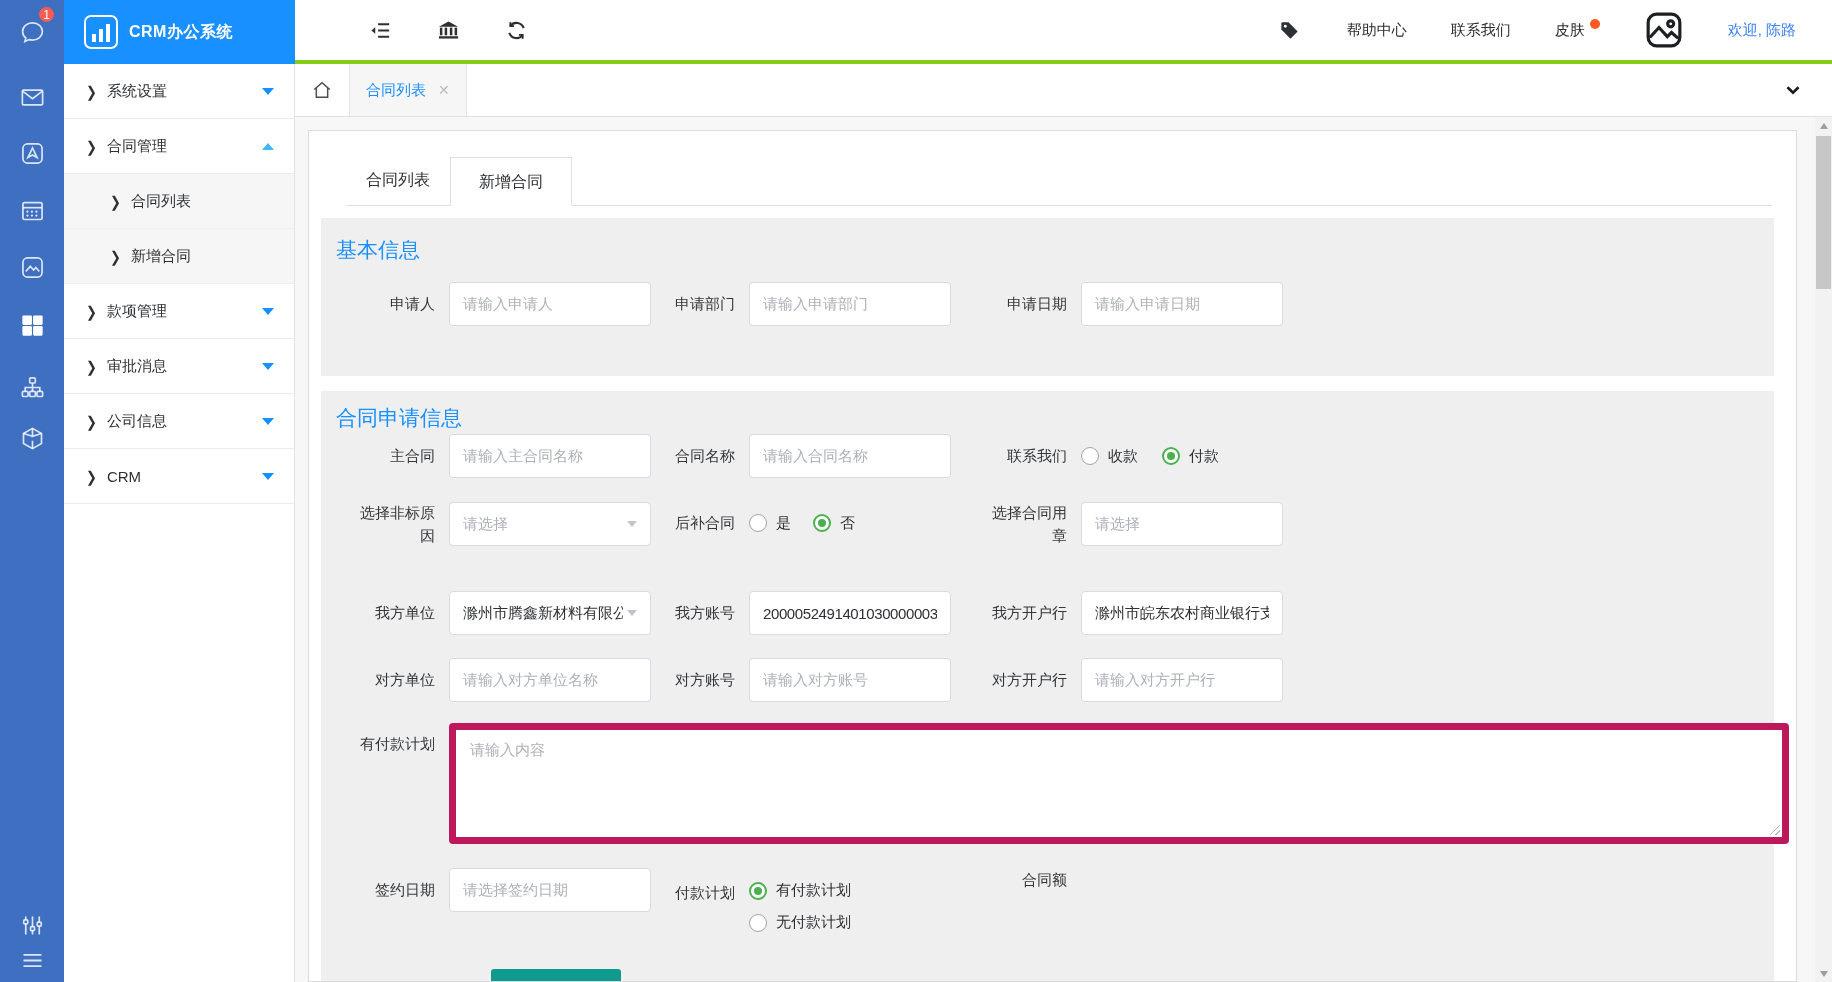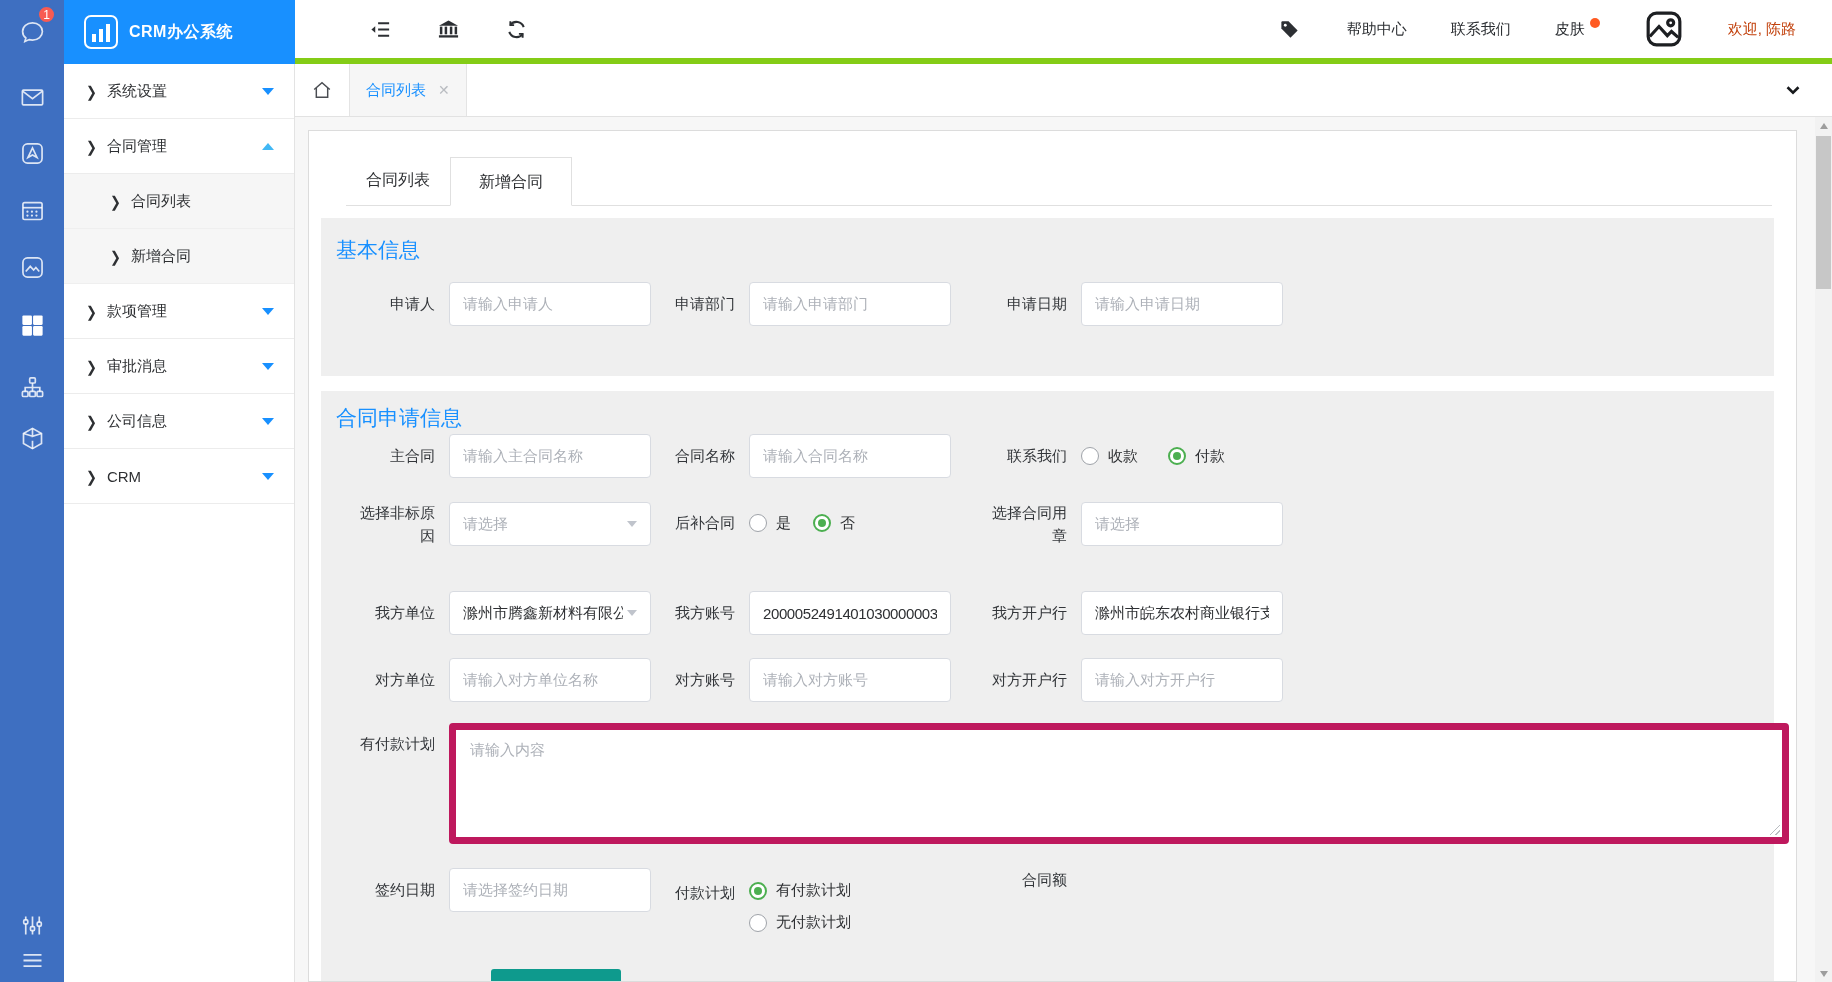--- a/index.html
+++ b/index.html
@@ -12,31 +12,31 @@
   .rail-ic svg{width:27px;height:27px;}
   .badge{position:absolute;top:-7px;right:8px;min-width:19px;height:19px;border-radius:50%;background:#f85b52;color:#fff;font-size:12px;display:flex;align-items:center;justify-content:center;border:2px solid #3e6fc1;}
 
   
   .logo{position:absolute;left:64px;top:0;width:231px;height:64px;background:#1890ff;display:flex;align-items:center;padding-left:20px;color:#fff;}
   .logo-mark{width:34px;height:34px;border:2px solid #fff;border-radius:7px;display:flex;align-items:flex-end;justify-content:center;gap:3px;padding-bottom:5px;margin-right:11px;}
   .logo-mark i{display:block;width:4px;background:#fff;}
   .logo-title{font-size:16px;font-weight:bold;letter-spacing:.5px;}
 
   
-  .topbar{position:absolute;left:295px;top:0;width:1537px;height:64px;background:#fff;border-bottom:6px solid #84cc16;display:flex;align-items:center;}
+  .topbar{position:absolute;left:295px;top:0;width:1537px;height:64px;background:#fff;border-bottom:4px solid #84cc16;display:flex;align-items:center;}
   .tb-ic{width:26px;height:26px;color:#2c2f33;display:flex;align-items:center;justify-content:center;cursor:pointer;}
   .tb-ic svg{width:23px;height:23px;}
   .tb-left{display:flex;align-items:center;gap:42px;padding-left:72px;}
   .tb-right{margin-left:auto;display:flex;align-items:center;gap:44px;padding-right:36px;}
   .tb-link{font-size:15px;color:#2c2f33;cursor:pointer;white-space:nowrap;}
   .skin-wrap{display:flex;align-items:flex-start;gap:5px;cursor:pointer;}
   .dot{width:10px;height:10px;border-radius:50%;background:#ff5a22;margin-top:-2px;}
   .avatar{width:40px;height:40px;color:#1d1f22;cursor:pointer;}
   .avatar svg{width:40px;height:40px;}
-  .welcome{font-size:15px;color:#c2410c;}
+  .welcome{font-size:15px;color:#3b82f6;}
 
   
   .sidebar{position:absolute;left:64px;top:64px;width:231px;height:918px;background:#fff;border-right:1px solid #e3e3e3;}
   .mi{position:relative;height:55px;display:flex;align-items:center;padding:0 20px 0 22px;border-bottom:1px solid #ececec;cursor:pointer;font-size:15px;color:#2e3033;}
   .mi .arrow{color:#2e3033;font-size:13px;margin-right:10px;transform:scaleY(1.15);}
   .mi .grow{flex:1;}
   .caret-down{width:0;height:0;border-left:6px solid transparent;border-right:6px solid transparent;border-top:7px solid #1890ff;}
   .caret-up{width:0;height:0;border-left:6px solid transparent;border-right:6px solid transparent;border-bottom:7px solid #41b8f5;}
   .submenu{background:#f6f6f6;}
   .submenu .mi{padding-left:46px;border-bottom:1px solid #efefef;background:transparent;}
@@ -77,21 +77,21 @@
   .num{letter-spacing:-0.4px;}
   .sel-caret{width:0;height:0;border-left:5px solid transparent;border-right:5px solid transparent;border-top:6px solid #c0c4cc;margin-left:4px;}
   .ta{width:1340px;height:121px;background:#fff;border:7px solid #be185d;border-radius:4px;padding:11px 14px;font-size:15px;position:relative;cursor:text;}
   .grip{position:absolute;right:2px;bottom:2px;width:11px;height:11px;clip-path:polygon(100% 0,100% 100%,0 100%);background:repeating-linear-gradient(135deg,#b9bcc1 0 1px,transparent 1px 4px);}
 
   .radio-line{display:flex;align-items:center;gap:9px;cursor:pointer;}
   .radio{width:18px;height:18px;border-radius:50%;border:1px solid #9fa3a9;background:#fff;flex:none;display:flex;align-items:center;justify-content:center;}
   .radio.on{border:2px solid #4caf50;}
   .radio.on::after{content:"";width:8px;height:8px;border-radius:50%;background:#4caf50;}
   .rlabel{font-size:15px;color:#2e3033;}
-  .rgap{display:flex;align-items:center;gap:30px;}
+  .rgap{display:flex;align-items:center;gap:24px;}
   .rstack{display:flex;flex-direction:column;gap:13px;padding-top:13px;}
 
   .submit-peek{position:absolute;left:170px;top:578px;width:130px;height:14px;background:#0e9a8d;border-radius:3px 3px 0 0;cursor:pointer;}
 
   
   .scrollbar{position:absolute;left:1815px;top:117px;width:17px;height:865px;background:#f2f2f2;}
   .sb-arrow{position:absolute;left:0;width:17px;height:17px;display:flex;align-items:center;justify-content:center;cursor:pointer;}
   .sb-up{top:0;}.sb-down{bottom:0;}
   .tri-up{width:0;height:0;border-left:4px solid transparent;border-right:4px solid transparent;border-bottom:6px solid #9d9d9d;}
   .tri-dn{width:0;height:0;border-left:4px solid transparent;border-right:4px solid transparent;border-top:6px solid #9d9d9d;}

